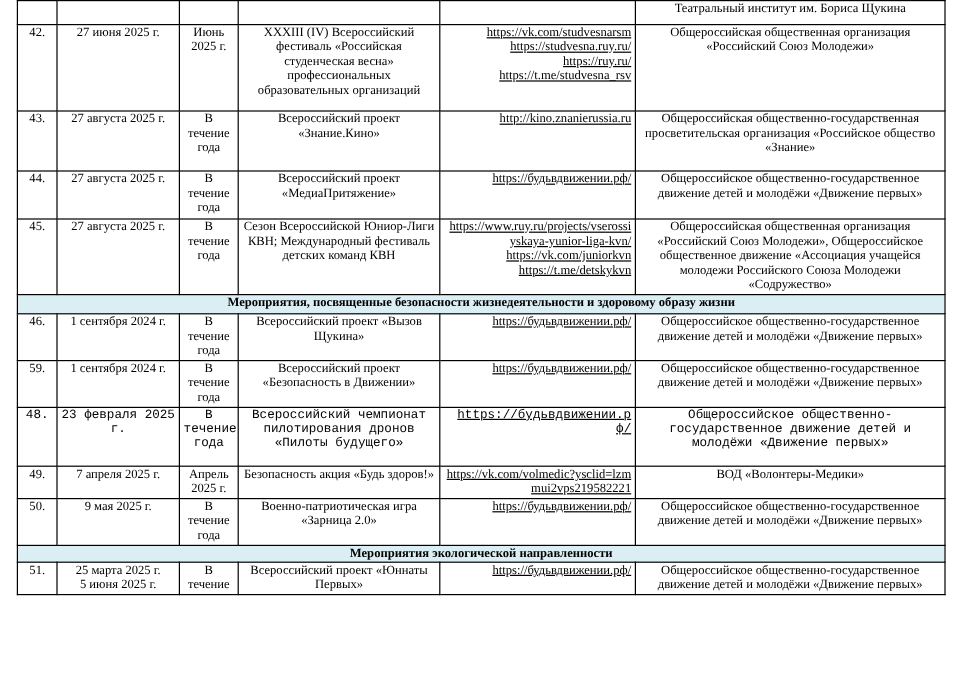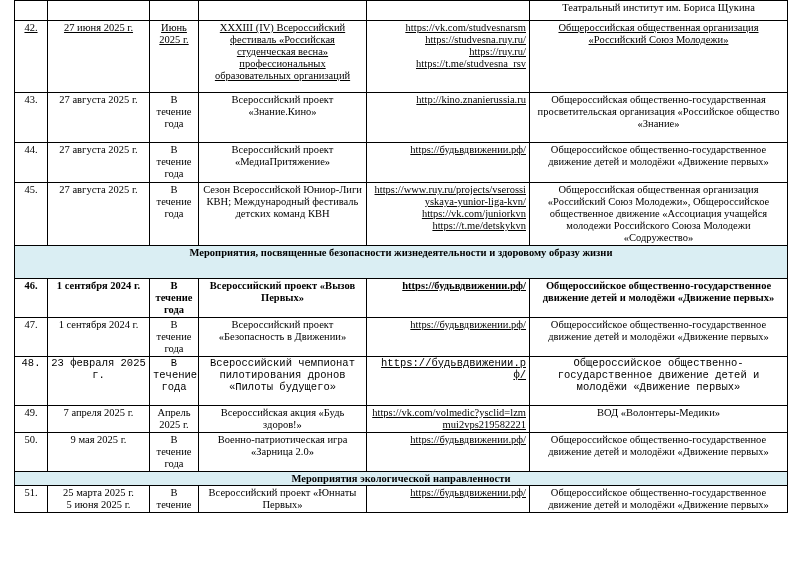--- a/index.html
+++ b/index.html
@@ -64,21 +64,21 @@
     </colgroup>
     <tbody id="events-tbody">
       <tr style="height:20px">
         <td></td>
         <td></td>
         <td></td>
         <td></td>
         <td></td>
         <td>Театральный институт им. Бориса Щукина</td>
       </tr>
-    <tr style="height: 72px; text-decoration: underline;">
+    <tr style="height: 72px;">
           <td>42.</td>
           <td class="date-cell">27 июня 2025 г.</td>
           <td>Июнь 2025 г.</td>
           <td>XXXIII (IV) Всероссийский фестиваль «Российская студенческая весна» профессиональных образовательных организаций</td>
           <td class="links-cell">
             <span class="doc-link">https://vk.com/studvesnarsm</span>
             <span class="doc-link">https://studvesna.ruy.ru/</span>
             <span class="doc-link">https://ruy.ru/</span>
             <span class="doc-link">https://t.me/studvesna_rsv</span>
           </td>
@@ -109,35 +109,35 @@
           <td class="date-cell">27 августа 2025 г.</td>
           <td>В течение года</td>
           <td>Сезон Всероссийской Юниор-Лиги КВН; Международный фестиваль детских команд КВН</td>
           <td class="links-cell">
             <span class="doc-link">https://www.ruy.ru/projects/vserossiyskaya-yunior-liga-kvn/</span>
             <span class="doc-link">https://vk.com/juniorkvn</span>
             <span class="doc-link">https://t.me/detskykvn</span>
           </td>
           <td>Общероссийская общественная организация «Российский Союз Молодежи», Общероссийское общественное движение «Ассоциация учащейся молодежи Российского Союза Молодежи «Содружество»</td>
         </tr>
-        <tr style="height: 33px; margin-top: 35px;">
+        <tr style="height: 16px; margin-top: 35px;">
           <td colspan="6" class="section">Мероприятия, посвященные безопасности жизнедеятельности и здоровому образу жизни</td>
         </tr>
-        <tr style="height: 34px; font-weight: bold;">
+        <tr style="height: 34px;">
           <td>46.</td>
           <td class="date-cell">1 сентября 2024 г.</td>
           <td>В течение года</td>
-          <td>Всероссийский проект «Вызов Первых»</td>
+          <td>Всероссийский проект «Вызов Щукина»</td>
           <td class="links-cell">
             <span class="doc-link">https://будьвдвижении.рф/</span>
           </td>
           <td>Общероссийское общественно-государственное движение детей и молодёжи «Движение первых»</td>
         </tr>
         <tr style="height: 34px;">
-          <td>47.</td>
+          <td>59.</td>
           <td class="date-cell">1 сентября 2024 г.</td>
           <td>В течение года</td>
           <td>Всероссийский проект «Безопасность в Движении»</td>
           <td class="links-cell">
             <span class="doc-link">https://будьвдвижении.рф/</span>
           </td>
           <td>Общероссийское общественно-государственное движение детей и молодёжи «Движение первых»</td>
         </tr>
         <tr style="height: 49px; font-family: Liberation Mono, monospace;">
           <td>48.</td>
@@ -146,21 +146,21 @@
           <td>Всероссийский чемпионат пилотирования дронов «Пилоты будущего»</td>
           <td class="links-cell">
             <span class="doc-link">https://будьвдвижении.рф/</span>
           </td>
           <td>Общероссийское общественно-государственное движение детей и молодёжи «Движение первых»</td>
         </tr>
         <tr style="height: 24px;">
           <td>49.</td>
           <td class="date-cell">7 апреля 2025 г.</td>
           <td>Апрель 2025 г.</td>
-          <td>Всероссийская акция «Будь здоров!»</td>
+          <td>Безопасность акция «Будь здоров!»</td>
           <td class="links-cell">
             <span class="doc-link">https://vk.com/volmedic?ysclid=lzmmui2vps219582221</span>
           </td>
           <td>ВОД «Волонтеры-Медики»</td>
         </tr>
         <tr style="height: 33px; margin-top: 32px;">
           <td>50.</td>
           <td class="date-cell">9 мая 2025 г.</td>
           <td>В течение года</td>
           <td>Военно-патриотическая игра «Зарница 2.0»</td>

